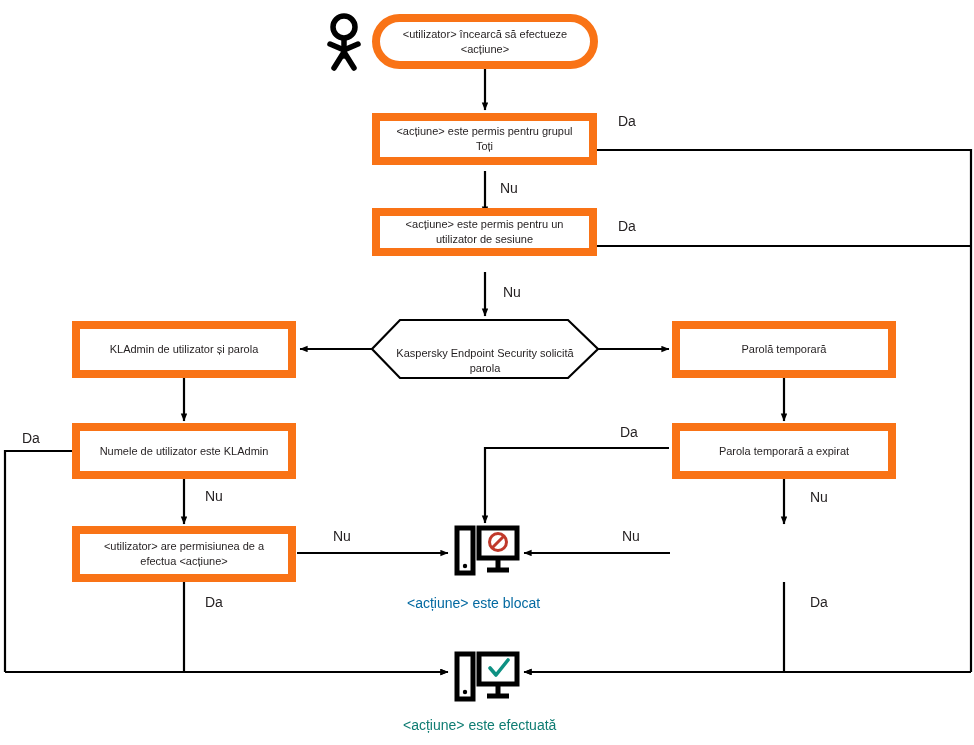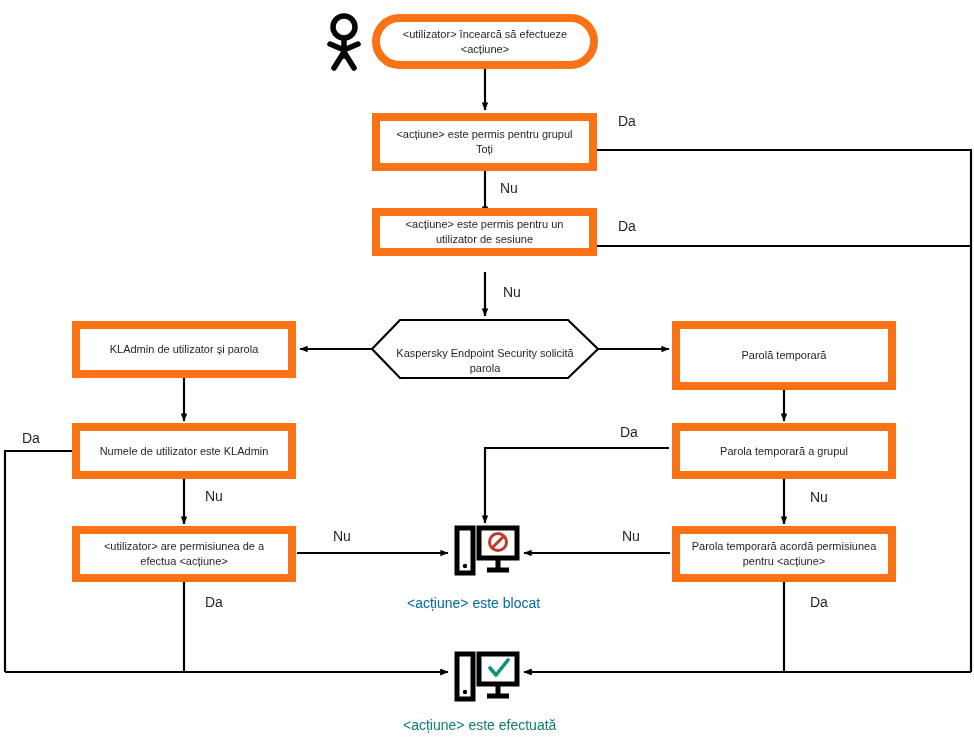--- a/index.html
+++ b/index.html
@@ -156,55 +156,52 @@
       <rect x="479" y="654" width="38" height="30" fill="#ffffff" stroke="#000000" stroke-width="5"></rect>
       <path d="M498,684 L498,694 M487,696 L509,696" stroke="#000000" stroke-width="5"></path>
       <polyline points="490,668 496,675 508,660" fill="none" stroke="#0e9183" stroke-width="3.6" stroke-linecap="round" stroke-linejoin="round"></polyline>
     </g>
   </svg>
 
   <div class="node rounded" style="left:372px; top:14px; width:226px; height:55px;">
     <span class="node-text">&lt;utilizator&gt; încearcă să efectueze &lt;acțiune&gt;</span>
   </div>
 
-  <div class="node" style="left:372px; top:113px; width:225px; height:58px;">
+  <div class="node" style="left:372px; top:113px; width:225px; height:52px;">
     <span class="node-text">&lt;acțiune&gt; este permis pentru grupul Toți</span>
   </div>
 
   <div class="node" style="left:372px; top:208px; width:225px; height:48px;">
     <span class="node-text">&lt;acțiune&gt; este permis pentru un utilizator de sesiune</span>
   </div>
 
   <div class="hexnode" style="left:372px; top:320px; width:226px; height:58px;">
     <span class="node-text">Kaspersky Endpoint Security solicită parola</span>
   </div>
 
   <div class="node" style="left:72px; top:321px; width:224px; height:57px;">
     <span class="node-text">KLAdmin de utilizator și parola</span>
   </div>
 
-  <div class="node" style="left:672px; top:321px; width:224px; height:69px;">
+  <div class="node" style="left:672px; top:321px; width:224px; height:57px;">
     <span class="node-text">Parolă temporară</span>
   </div>
 
   <div class="node" style="left:72px; top:423px; width:224px; height:56px;">
     <span class="node-text">Numele de utilizator este KLAdmin</span>
   </div>
 
   <div class="node" style="left:672px; top:423px; width:224px; height:56px;">
-    <span class="node-text">Parola temporară a grupul</span>
+    <span class="node-text">Parola temporară a expirat</span>
   </div>
 
   <div class="node" style="left:72px; top:526px; width:224px; height:56px;">
     <span class="node-text">&lt;utilizator&gt; are permisiunea de a efectua &lt;acțiune&gt;</span>
   </div>
 
-  <div class="node" style="left:672px; top:526px; width:224px; height:56px;">
-    <span class="node-text">Parola temporară acordă permisiunea pentru &lt;acțiune&gt;</span>
-  </div>
 
   <div class="edge-label" style="left:618px; top:113px;">Da</div>
 
   <div class="edge-label" style="left:500px; top:180px;">Nu</div>
 
   <div class="edge-label" style="left:618px; top:218px;">Da</div>
 
   <div class="edge-label" style="left:503px; top:284px;">Nu</div>
 
   <div class="edge-label" style="left:22px; top:430px;">Da</div>

